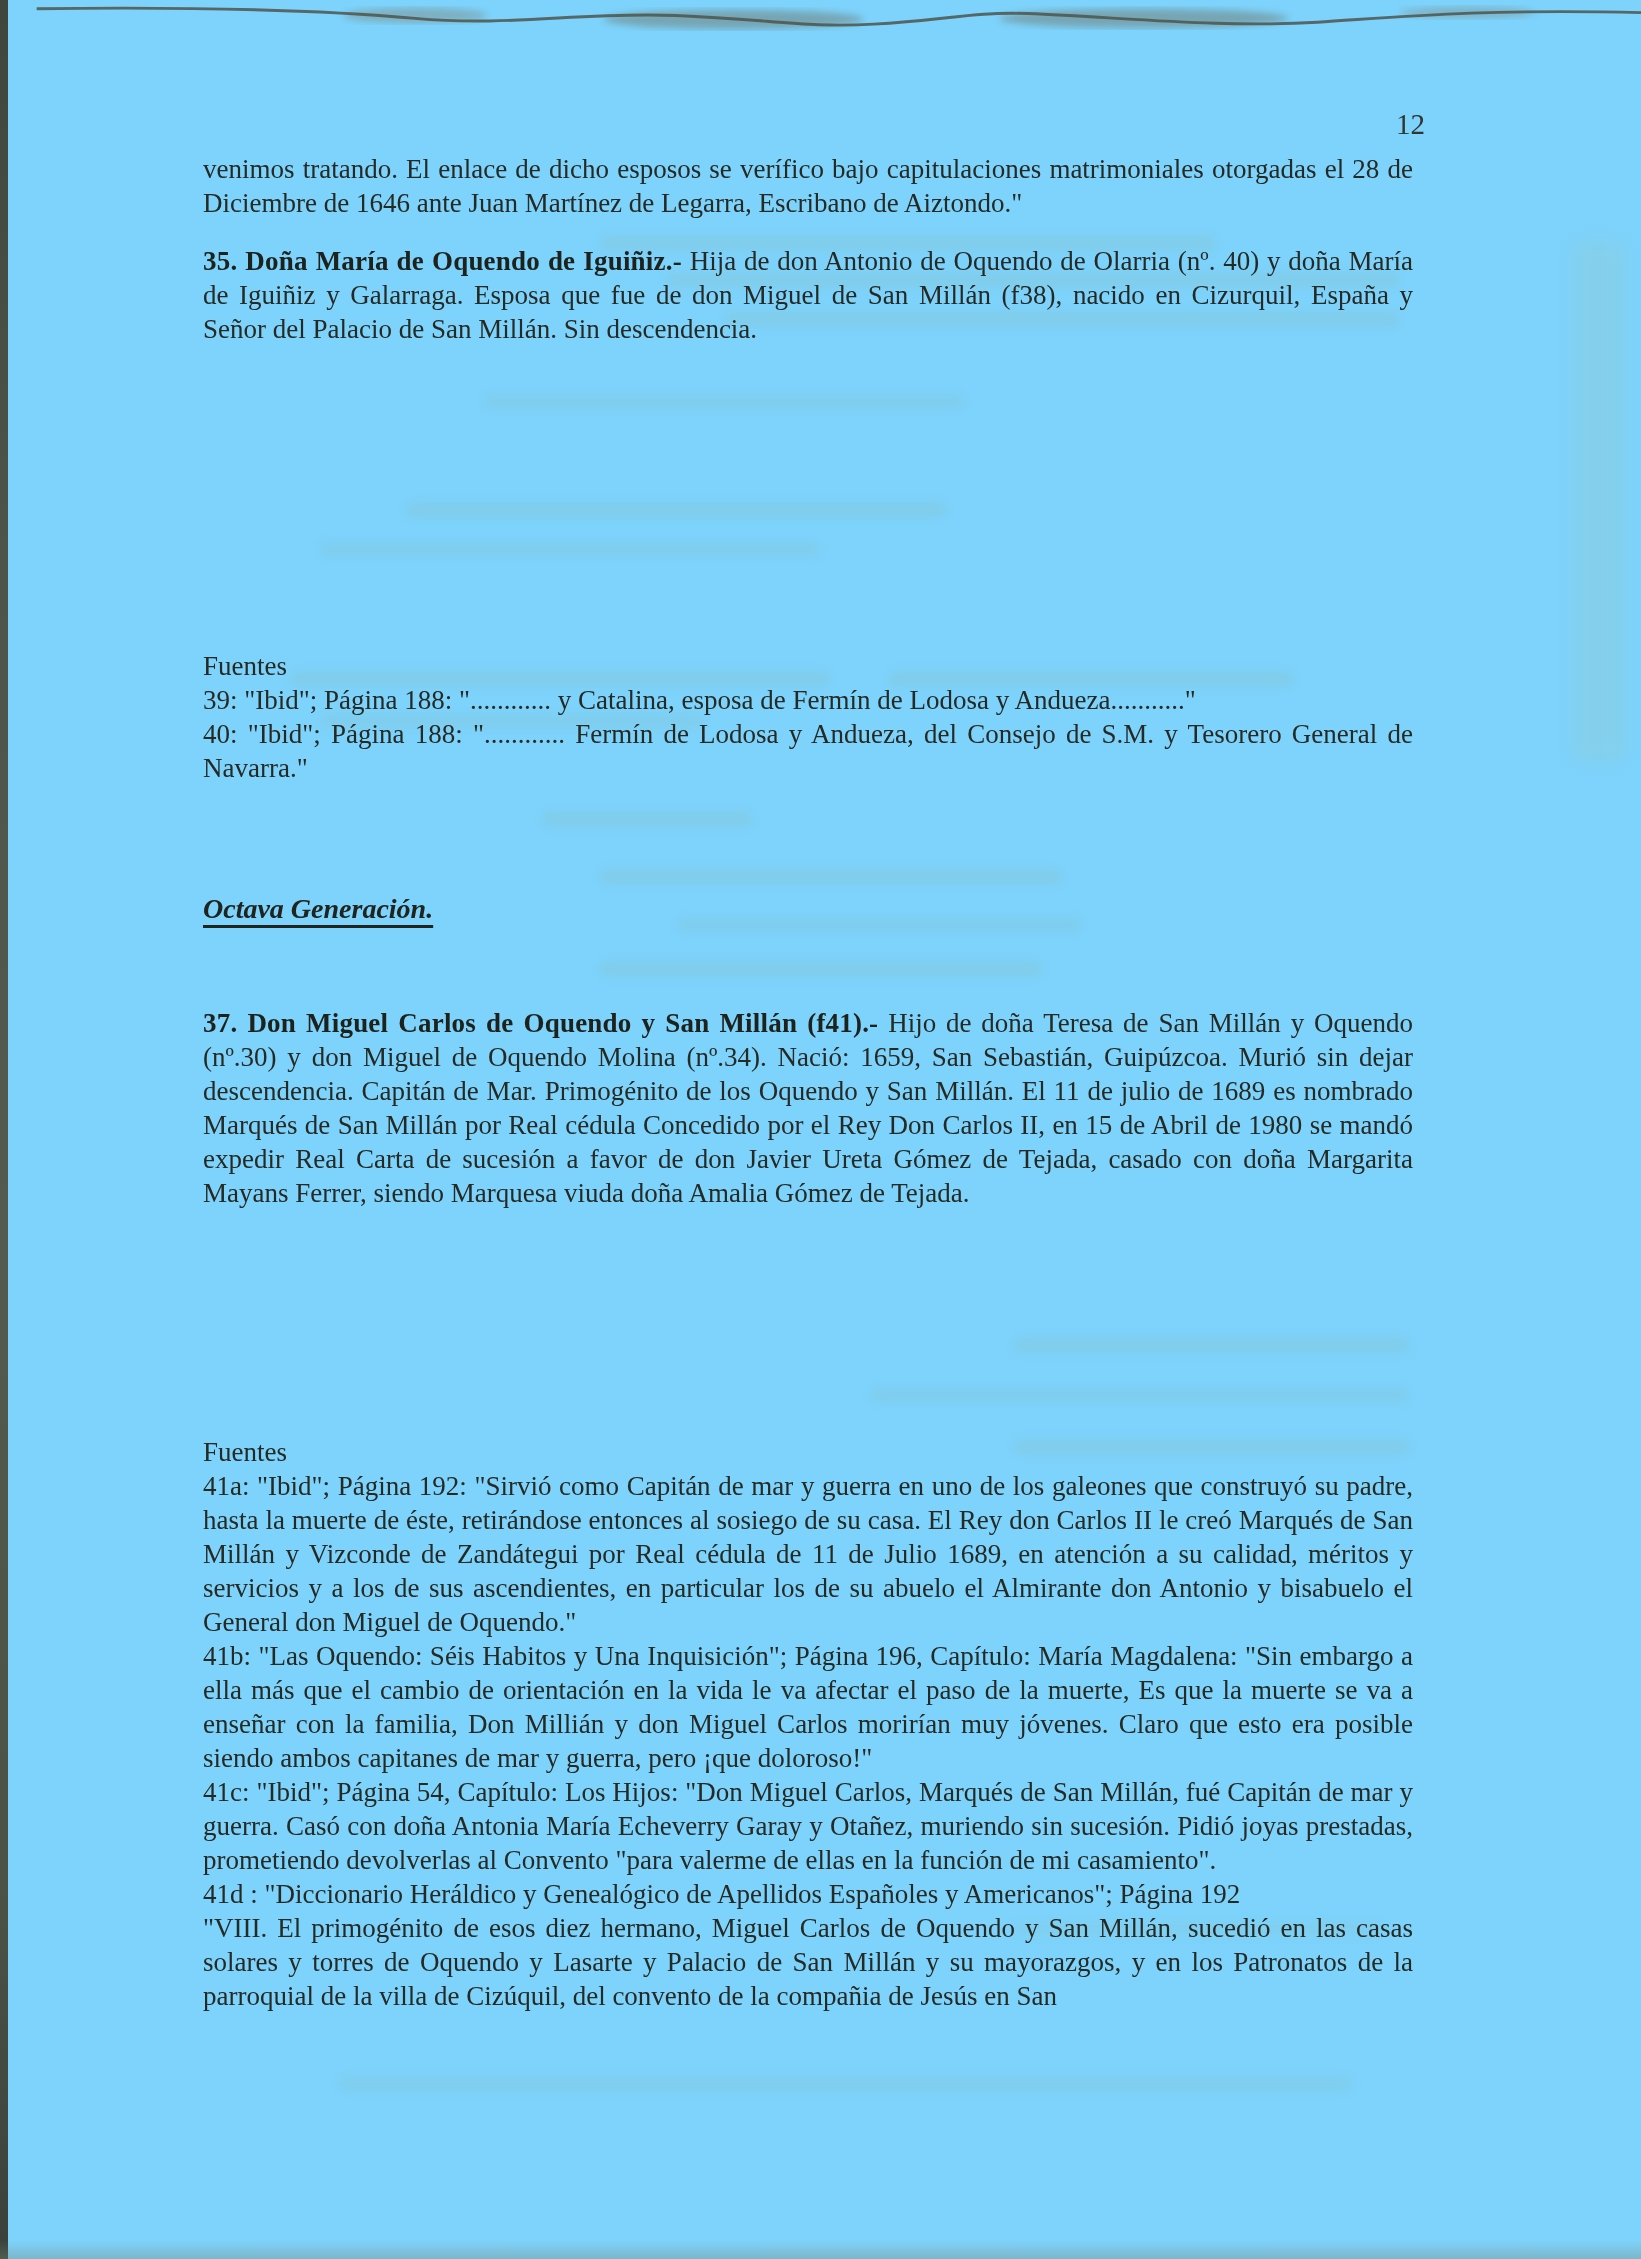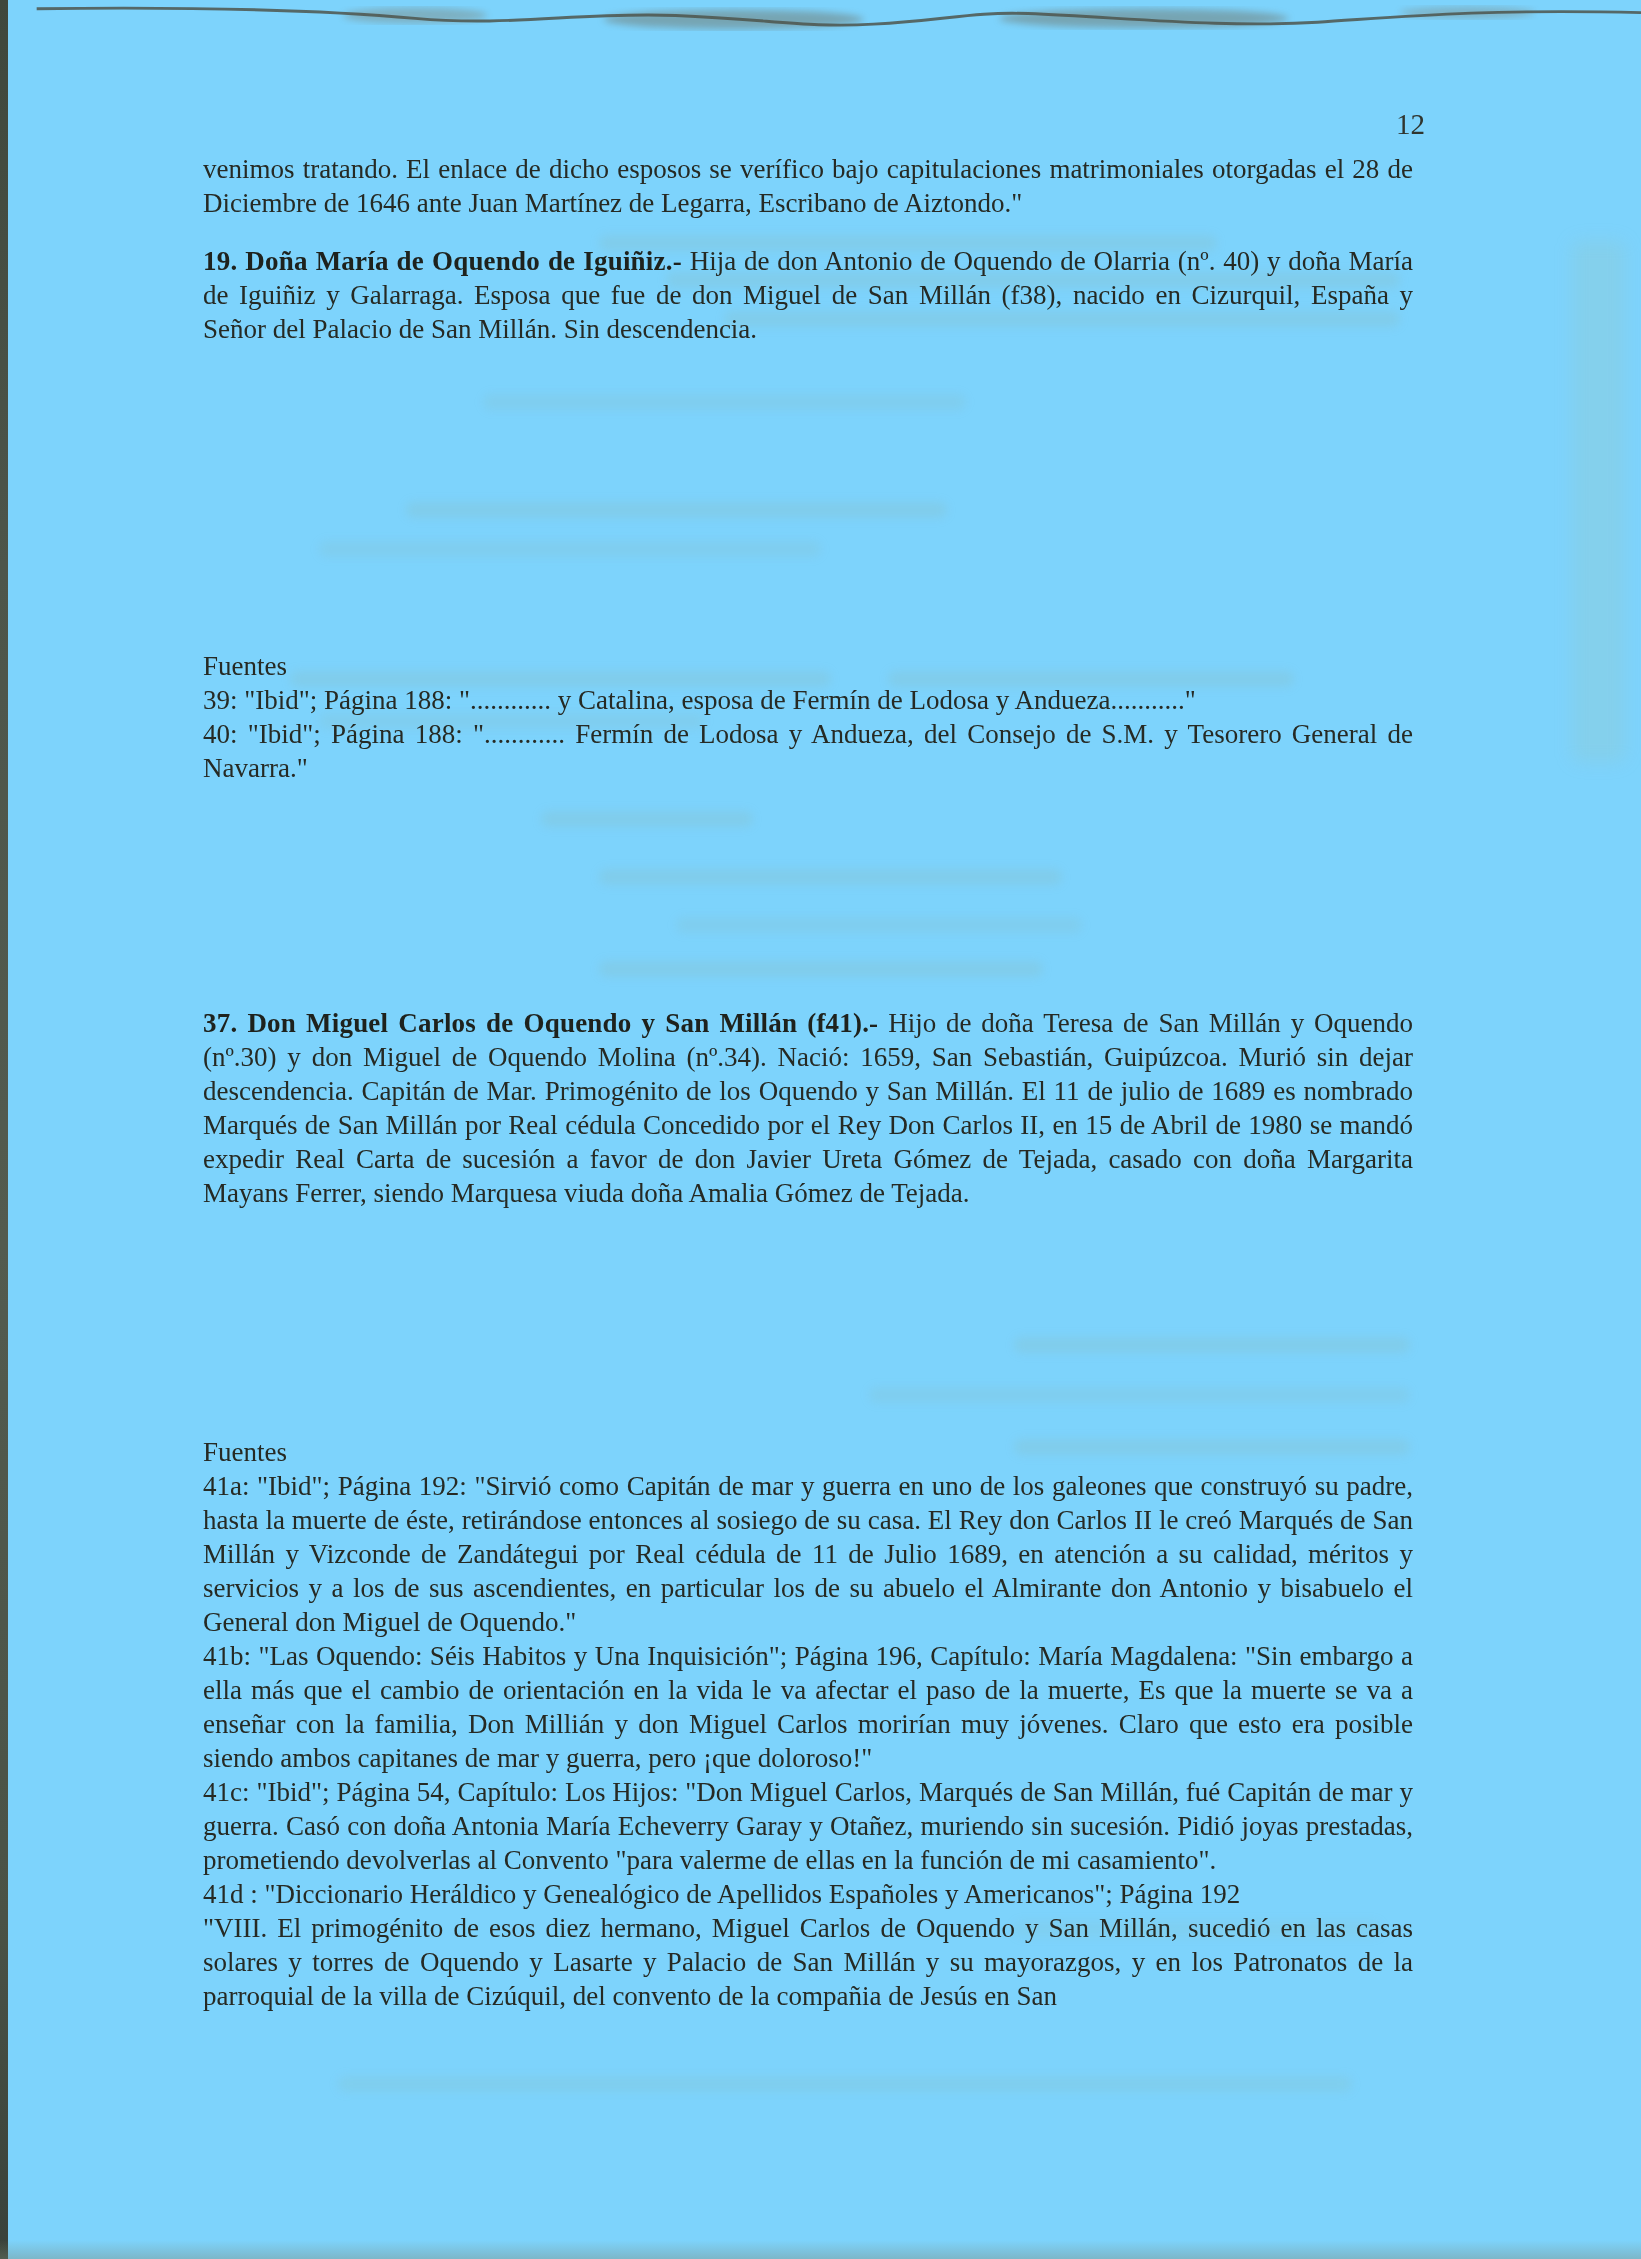--- a/index.html
+++ b/index.html
@@ -113,31 +113,34 @@
 
   <div class="page-number">12</div>
 
   <div class="content">
 
     <div class="block" id="b-intro">
       <p class="para">venimos tratando. El enlace de dicho esposos se verífico bajo capitulaciones matrimoniales otorgadas el 28 de Diciembre de 1646 ante Juan Martínez de Legarra, Escribano de Aiztondo."</p>
     </div>
 
     <div class="block" id="b-entry35">
-      <p class="para"><b>19. Doña María de Oquendo de Iguiñiz.-</b><span> Hija de don Antonio de Oquendo de Olarria (nº. 40) y doña María de Iguiñiz y Galarraga. Esposa que fue de don Miguel de San Millán (f38), nacido en Cizurquil, España y Señor del Palacio de San Millán. Sin descendencia.</span></p>
+      <p class="para"><b>35. Doña María de Oquendo de Iguiñiz.-</b><span> Hija de don Antonio de Oquendo de Olarria (nº. 40) y doña María de Iguiñiz y Galarraga. Esposa que fue de don Miguel de San Millán (f38), nacido en Cizurquil, España y Señor del Palacio de San Millán. Sin descendencia.</span></p>
     </div>
 
 
 
     <div class="block" id="b-fuentes40">
       <p class="src-label">Fuentes</p>
       <p class="para">39: "Ibid"; Página 188: "............ y Catalina, esposa de Fermín de Lodosa y Andueza..........."</p>
       <p class="para">40: "Ibid"; Página 188: "............ Fermín de Lodosa y Andueza, del Consejo de S.M. y Tesorero General de Navarra."</p>
     </div>
 
+    <div class="block" id="b-octava">
+      <h2 class="section-heading">Octava Generación.</h2>
+    </div>
 
     <div class="block" id="b-entry37">
       <p class="para"><b>37. Don Miguel Carlos de Oquendo y San Millán (f41).-</b><span> Hijo de doña Teresa de San Millán y Oquendo (nº.30) y don Miguel de Oquendo Molina (nº.34). Nació: 1659, San Sebastián, Guipúzcoa.  Murió sin dejar descendencia. Capitán de Mar. Primogénito de los Oquendo y San Millán. El 11 de julio de 1689 es nombrado Marqués de San Millán por Real cédula Concedido por el Rey Don Carlos II, en 15 de Abril de 1980 se mandó expedir Real Carta de sucesión a favor de don Javier Ureta Gómez de Tejada, casado con doña Margarita Mayans Ferrer, siendo Marquesa viuda doña Amalia Gómez de Tejada.</span></p>
     </div>
 
 
     <div class="block" id="b-fuentes41">
       <p class="src-label">Fuentes</p>
       <p class="para">41a: "Ibid"; Página 192: "Sirvió como Capitán de mar y guerra en uno de los galeones que construyó su padre, hasta la muerte de éste, retirándose entonces al sosiego de su casa. El Rey don Carlos II le creó Marqués de San Millán y Vizconde de Zandátegui por Real cédula de 11 de Julio 1689, en atención a su calidad, méritos y servicios y a los de sus ascendientes, en particular los de su abuelo el Almirante don Antonio y bisabuelo el General don Miguel de Oquendo."</p>
       <p class="para">41b: "Las Oquendo: Séis Habitos y Una Inquisición"; Página 196, Capítulo: María Magdalena: "Sin embargo a ella más que el cambio de orientación en la vida le va afectar el paso de la muerte, Es que la muerte se va a enseñar con la familia, Don Millián y don Miguel Carlos morirían muy jóvenes. Claro que esto era posible siendo ambos capitanes de mar y guerra, pero ¡que doloroso!"</p>

